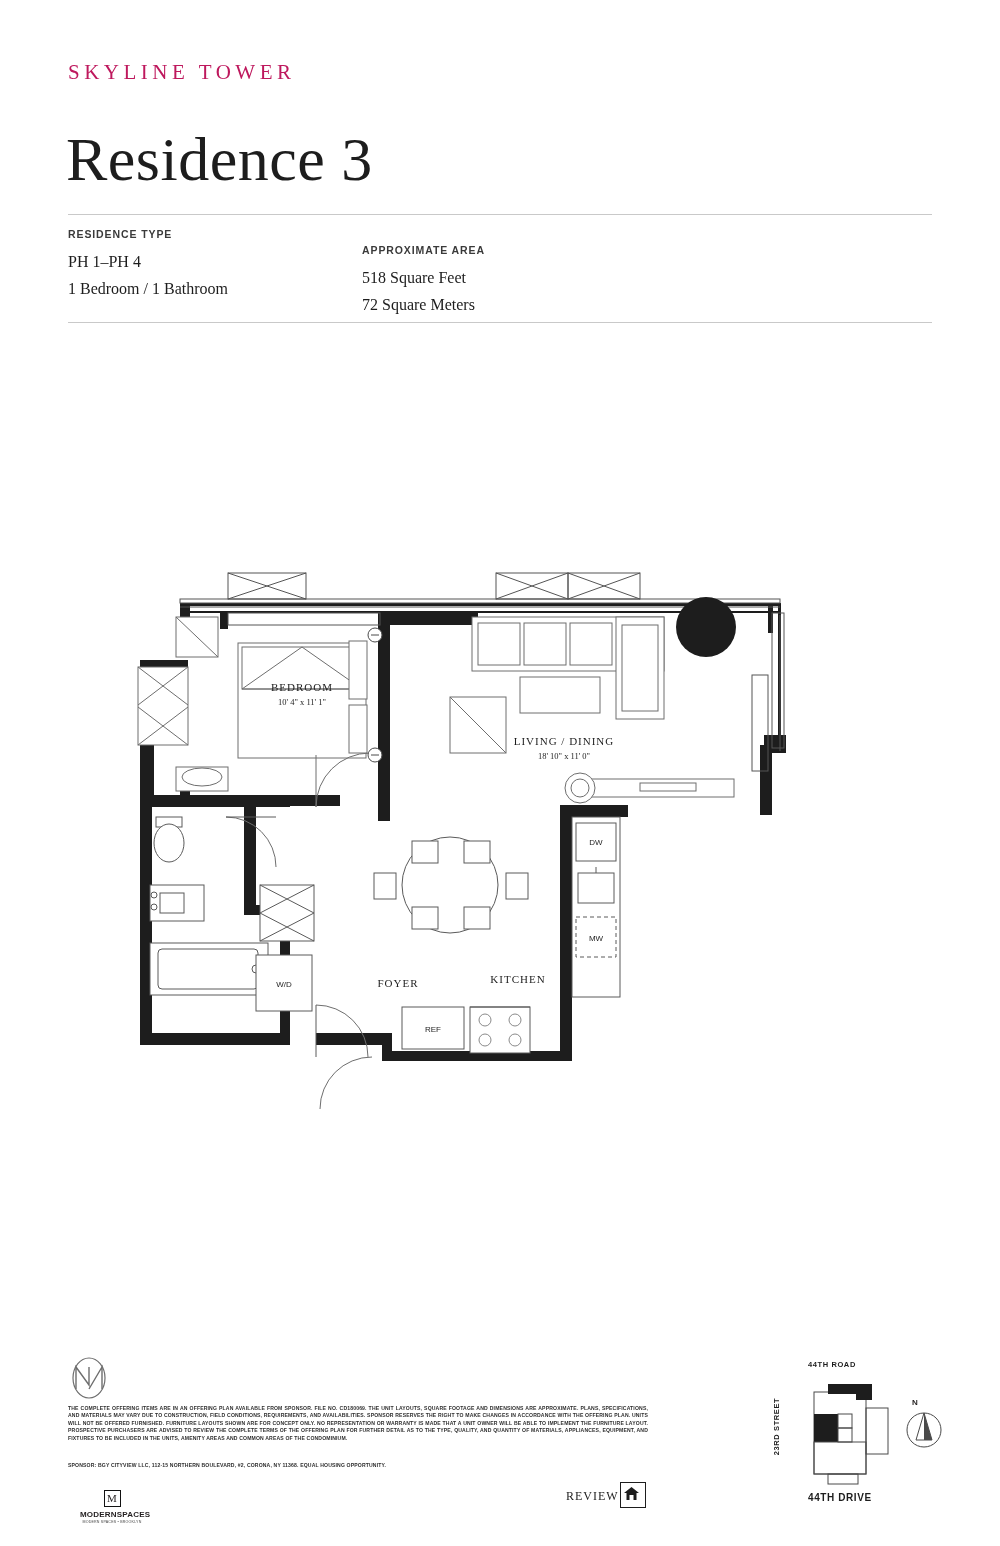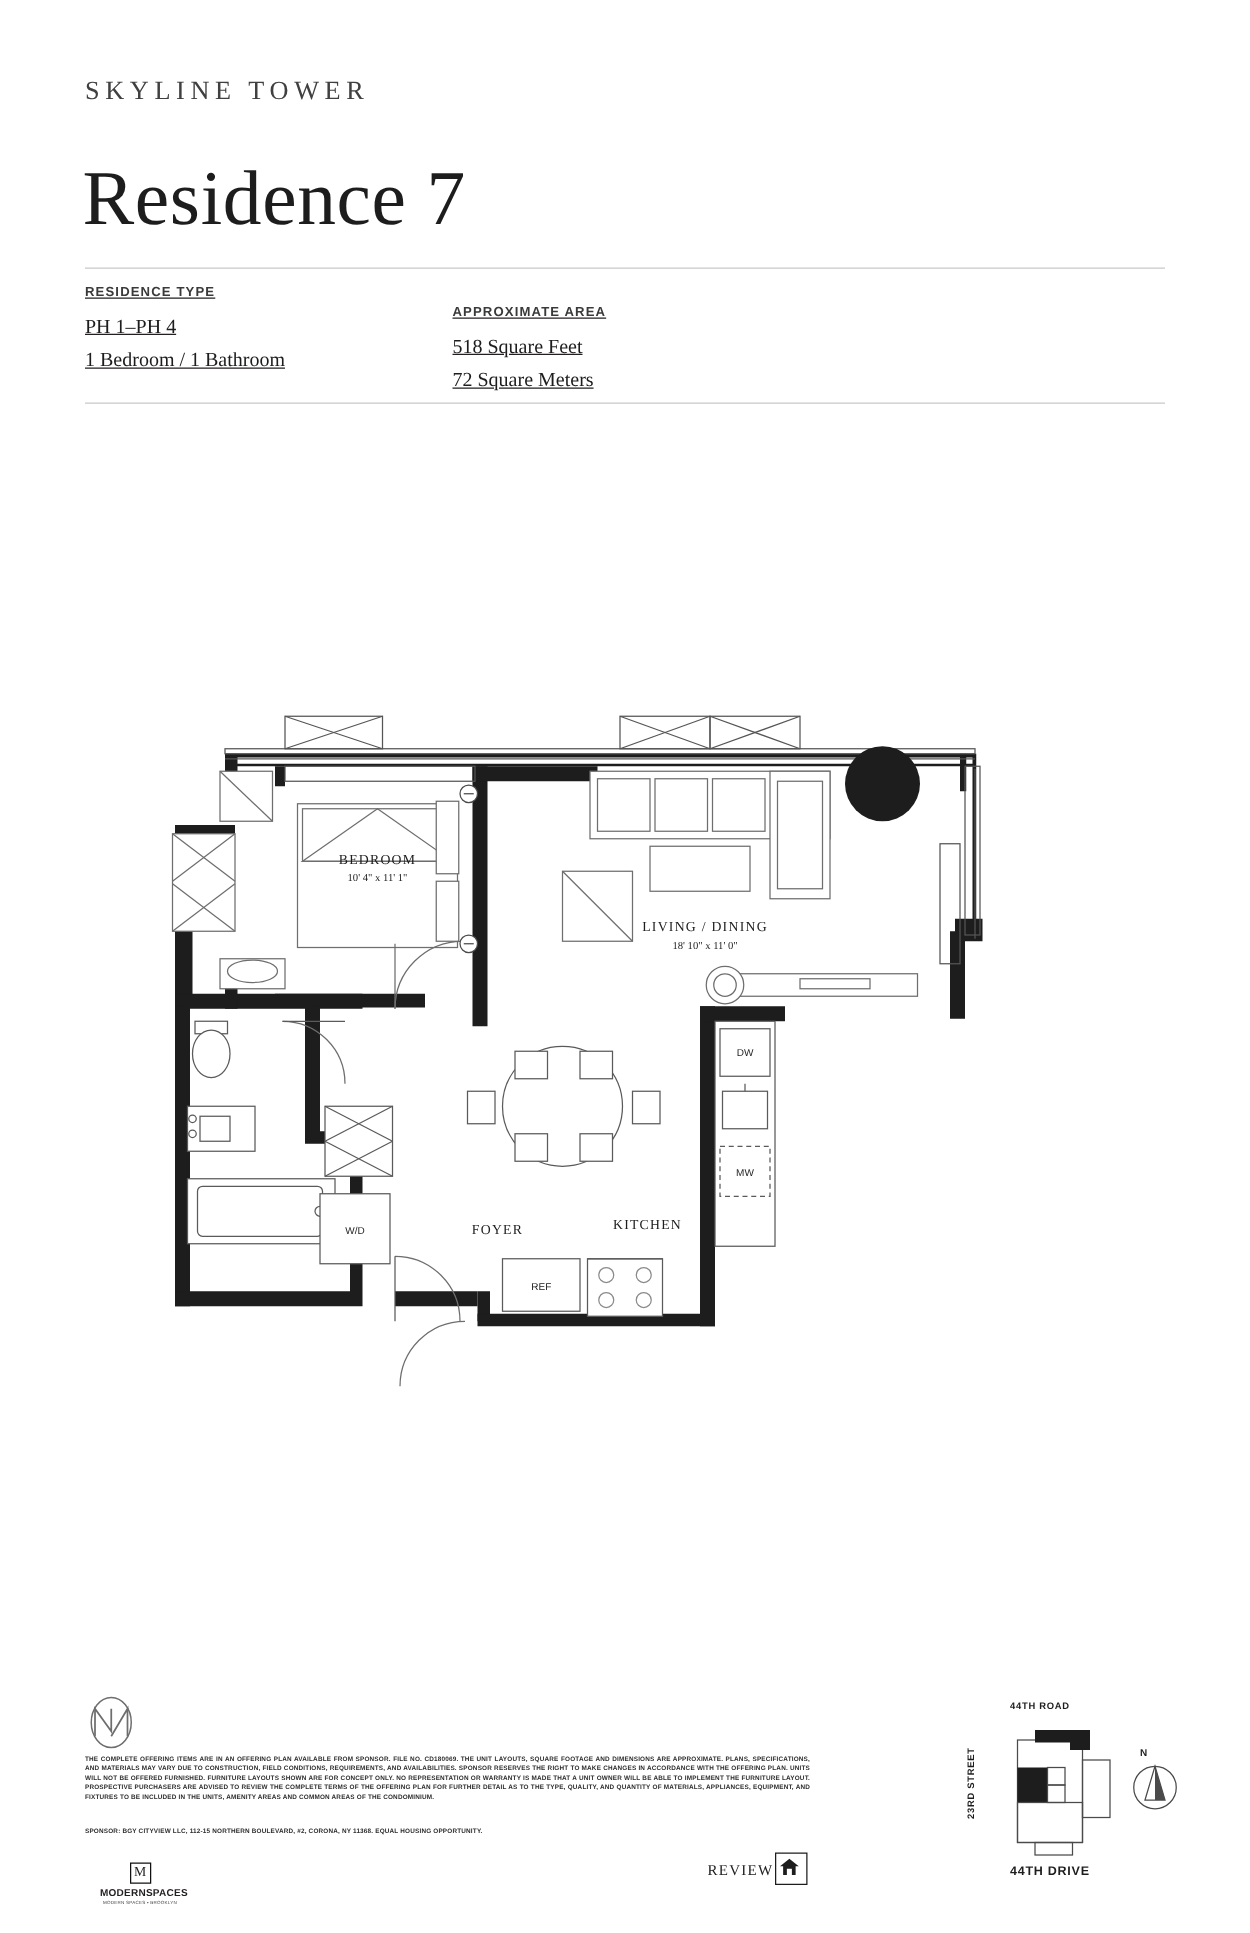--- a/index.html
+++ b/index.html
@@ -17,21 +17,21 @@
   }
 
   
   .brand {
     position: absolute;
     left: 68px;
     top: 60px;
     font-family: "Liberation Serif", serif;
     font-size: 21px;
     letter-spacing: 4.5px;
-    color: #404040;
+    color: #be185d;
     font-weight: 400;
   }
   .residence-title {
     position: absolute;
     left: 66px;
     top: 125px;
     font-family: "Liberation Serif", serif;
     font-size: 62px;
     line-height: 68px;
     font-weight: 400;
@@ -41,21 +41,21 @@
   .rule {
     position: absolute;
     left: 68px;
     width: 864px;
     height: 1px;
     background: #c9c9c9;
   }
   .rule.top { top: 214px; }
   .rule.bottom { top: 322px; }
 
-  .meta-col { position: absolute; text-decoration: underline; }
+  .meta-col { position: absolute; }
   .meta-col.left { left: 68px; top: 228px; }
   .meta-col.right { left: 362px; top: 244px; }
   .meta-label {
     font-size: 10.5px;
     letter-spacing: 0.9px;
     font-weight: 700;
     color: #3a3a3a;
     margin-bottom: 8px;
   }
   .meta-value {
@@ -175,21 +175,21 @@
   .compass { position: absolute; left: 138px; top: 40px; width: 52px; height: 52px; }
   .compass .n-label {
     position: absolute; left: 14px; top: -2px;
     font-size: 8px; font-weight: 700;
   }
 </style>
 </head>
 <body>
 
 <div class="brand">SKYLINE TOWER</div>
-<div class="residence-title">Residence 7</div>
+<div class="residence-title">Residence 3</div>
 
 <div class="rule top"></div>
 
 <div class="meta-col left">
   <div class="meta-label">RESIDENCE TYPE</div>
   <div class="meta-value">PH 1–PH 4</div>
   <div class="meta-value">1 Bedroom / 1 Bathroom</div>
 </div>
 
 <div class="meta-col right">

